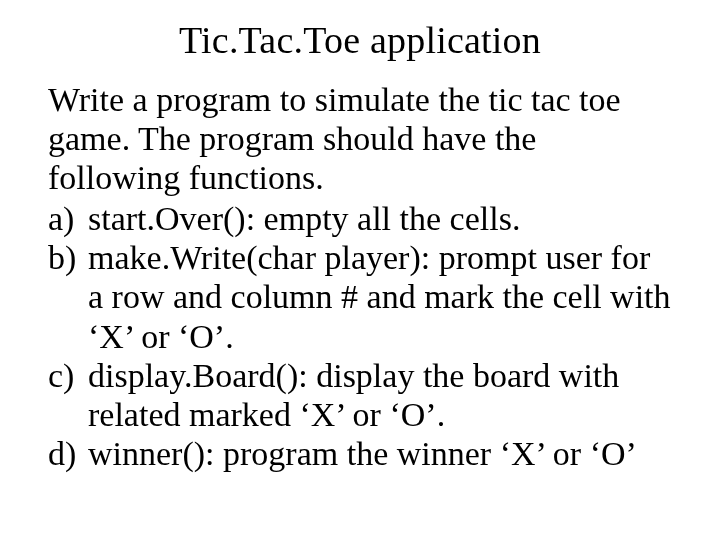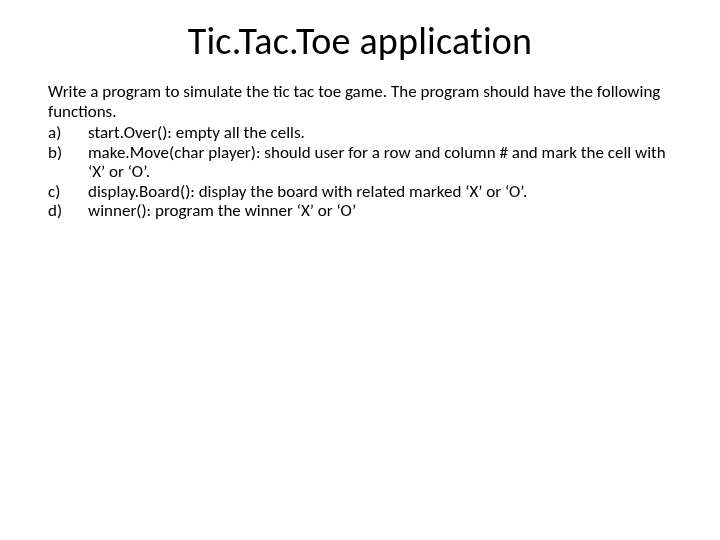--- a/index.html
+++ b/index.html
@@ -8,30 +8,31 @@
       width: 720px;
       height: 540px;
       background: #fff;
       font-family: Calibri, "Segoe UI", Arial, sans-serif;
       color: #000;
       overflow: hidden;
     }
     .slide {
       padding: 10px 48px 0 48px;
       box-sizing: border-box;
+      font-family: Liberation Serif, serif;
     }
     .title {
       font-size: 38px;
       font-weight: 400;
       text-align: center;
       margin: 8px 0 18px 0;
       letter-spacing: 0.2px;
     }
     .body {
-      font-size: 17px;
+      font-size: 34px;
       line-height: 1.15;
       margin-top: 16px;
     }
     .intro {
       margin: 0 0 2px 0;
     }
     .list {
       list-style: none;
       padding: 0;
       margin: 0;
@@ -55,21 +56,21 @@
   <h1 class="title">Tic.Tac.Toe application</h1>
   <div class="body">
     <p class="intro">Write a program to simulate the tic tac toe game. The program should have the following functions.</p>
     <div class="list">
       <div class="li">
         <span class="marker">a)</span>
         <span class="li-text">start.Over():  empty all the cells.</span>
       </div>
       <div class="li">
         <span class="marker">b)</span>
-        <span class="li-text">make.Move(char player): should user for a row and column # and mark the cell with ‘X’ or ‘O’.</span>
+        <span class="li-text">make.Write(char player): prompt user for a row and column # and mark the cell with ‘X’ or ‘O’.</span>
       </div>
       <div class="li">
         <span class="marker">c)</span>
         <span class="li-text">display.Board(): display the board with related marked ‘X’ or ‘O’.</span>
       </div>
       <div class="li">
         <span class="marker">d)</span>
         <span class="li-text">winner(): program the winner ‘X’ or ‘O’</span>
       </div>
     </div>

